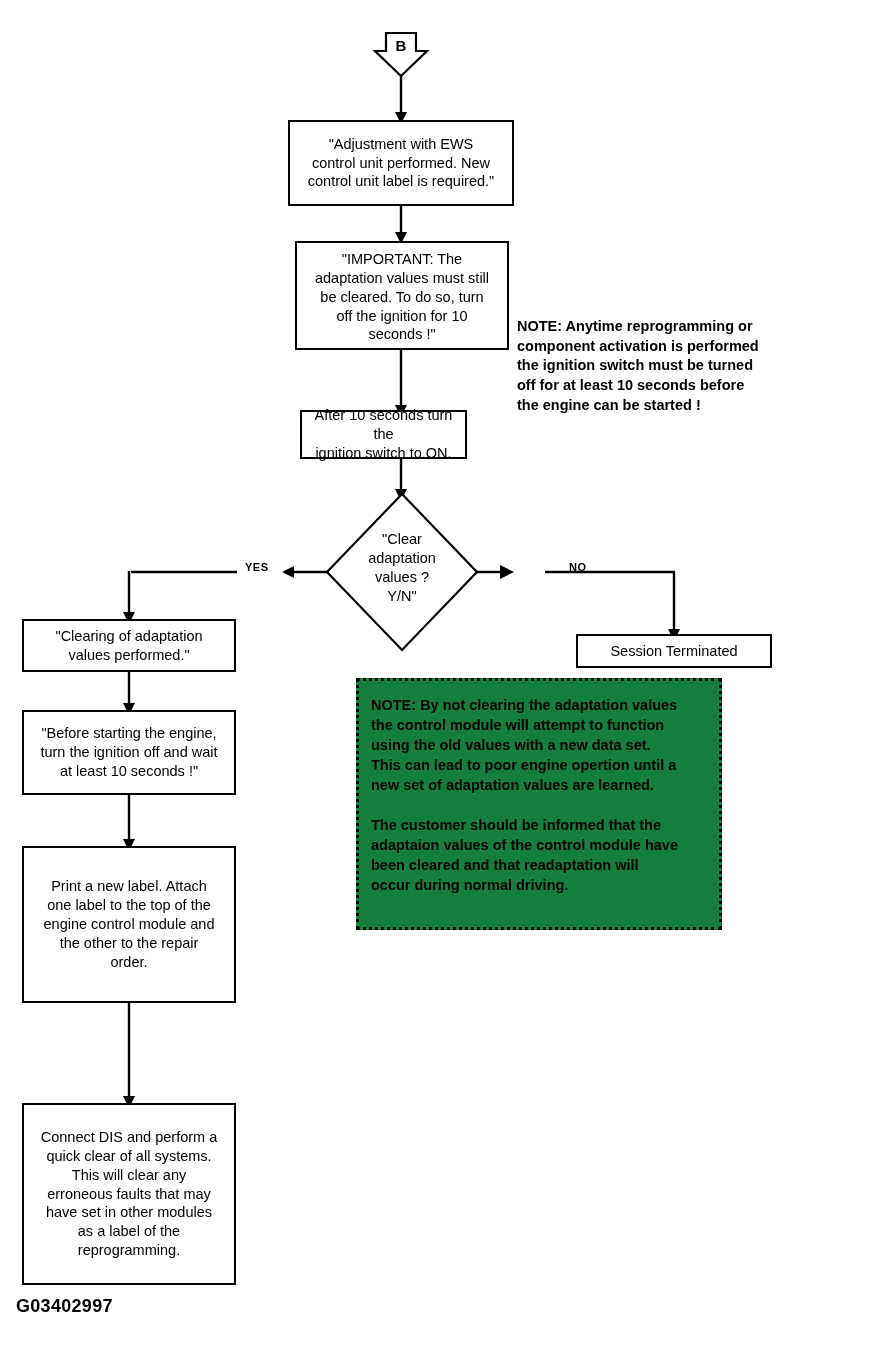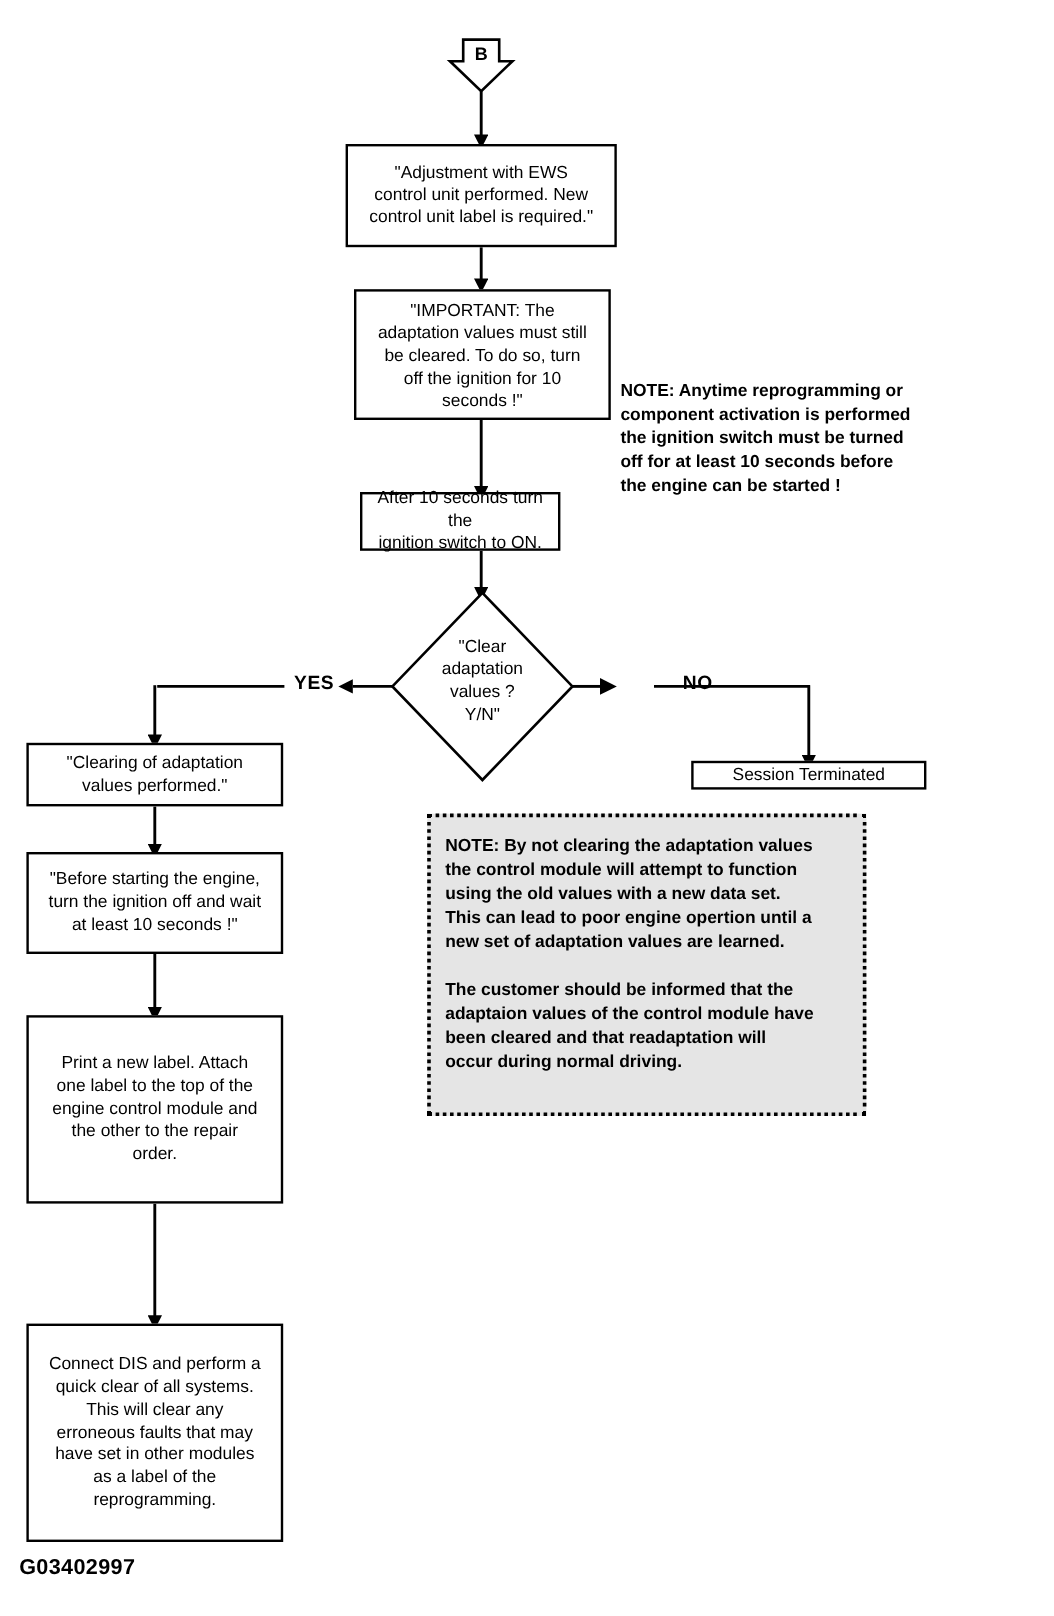--- a/index.html
+++ b/index.html
@@ -39,31 +39,31 @@
     text-align: left;
     font-weight: bold;
     font-size: 14.5px;
     line-height: 1.36;
     white-space: pre-line;
   }
   .dottedbox {
     position: absolute;
     box-sizing: border-box;
     border: 3px dotted #000;
-    background: #e5e5e5;
+    background: #15803d;
     font-weight: bold;
     font-size: 14.5px;
     line-height: 1.38;
     text-align: left;
     padding: 14px 12px 10px 12px;
     white-space: pre-line;
   }
   .branch-label {
     position: absolute;
-    font-size: 16px;
+    font-size: 11px;
     font-weight: bold;
     letter-spacing: 0.5px;
   }
   .figure-id {
     position: absolute;
     font-size: 18px;
     font-weight: bold;
     letter-spacing: 0.3px;
   }
   .diamond-text {
@@ -167,21 +167,21 @@
 order.</div>
 
   <div class="node procbox" style="left:22px; top:1103px; width:214px; height:182px; white-space:pre-line;">Connect DIS and perform a
 quick clear of all systems.
 This will clear any
 erroneous faults that may
 have set in other modules
 as a label of the
 reprogramming.</div>
 
-  <div class="node procbox" style="left:576px; top:634px; width:196px; height:24px;">Session Terminated</div>
+  <div class="node procbox" style="left:576px; top:634px; width:196px; height:34px;">Session Terminated</div>
 
   <div class="branch-label" style="left:245px; top:561px;">YES</div>
   <div class="branch-label" style="left:521px; top:561px;margin-left:48px;">NO</div>
 
   <div class="noteblock" style="left:517px; top:317px; width:340px;">NOTE: Anytime reprogramming or
 component activation is performed
 the ignition switch must be turned
 off for at least 10 seconds before
 the engine can be started !</div>
 

